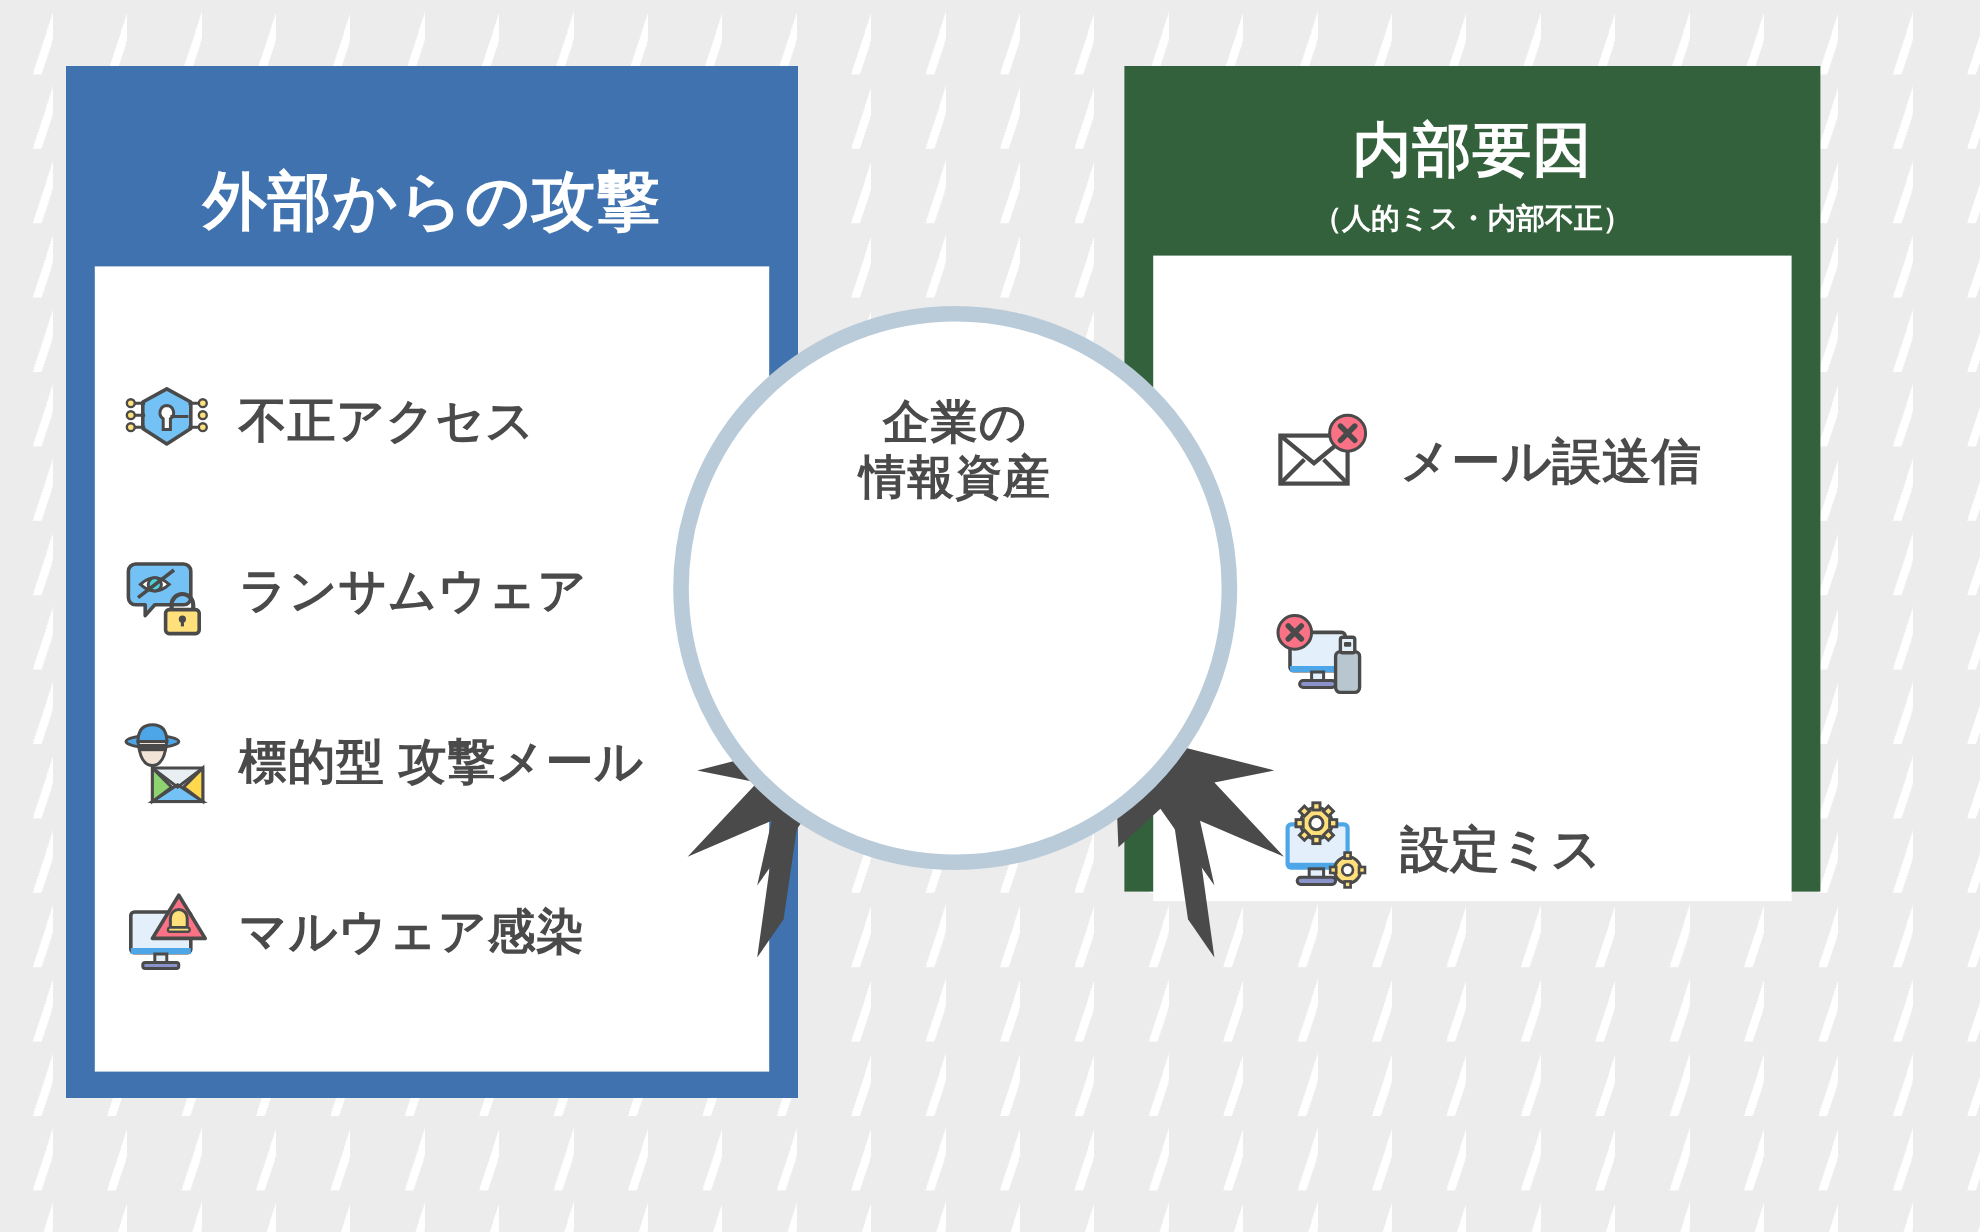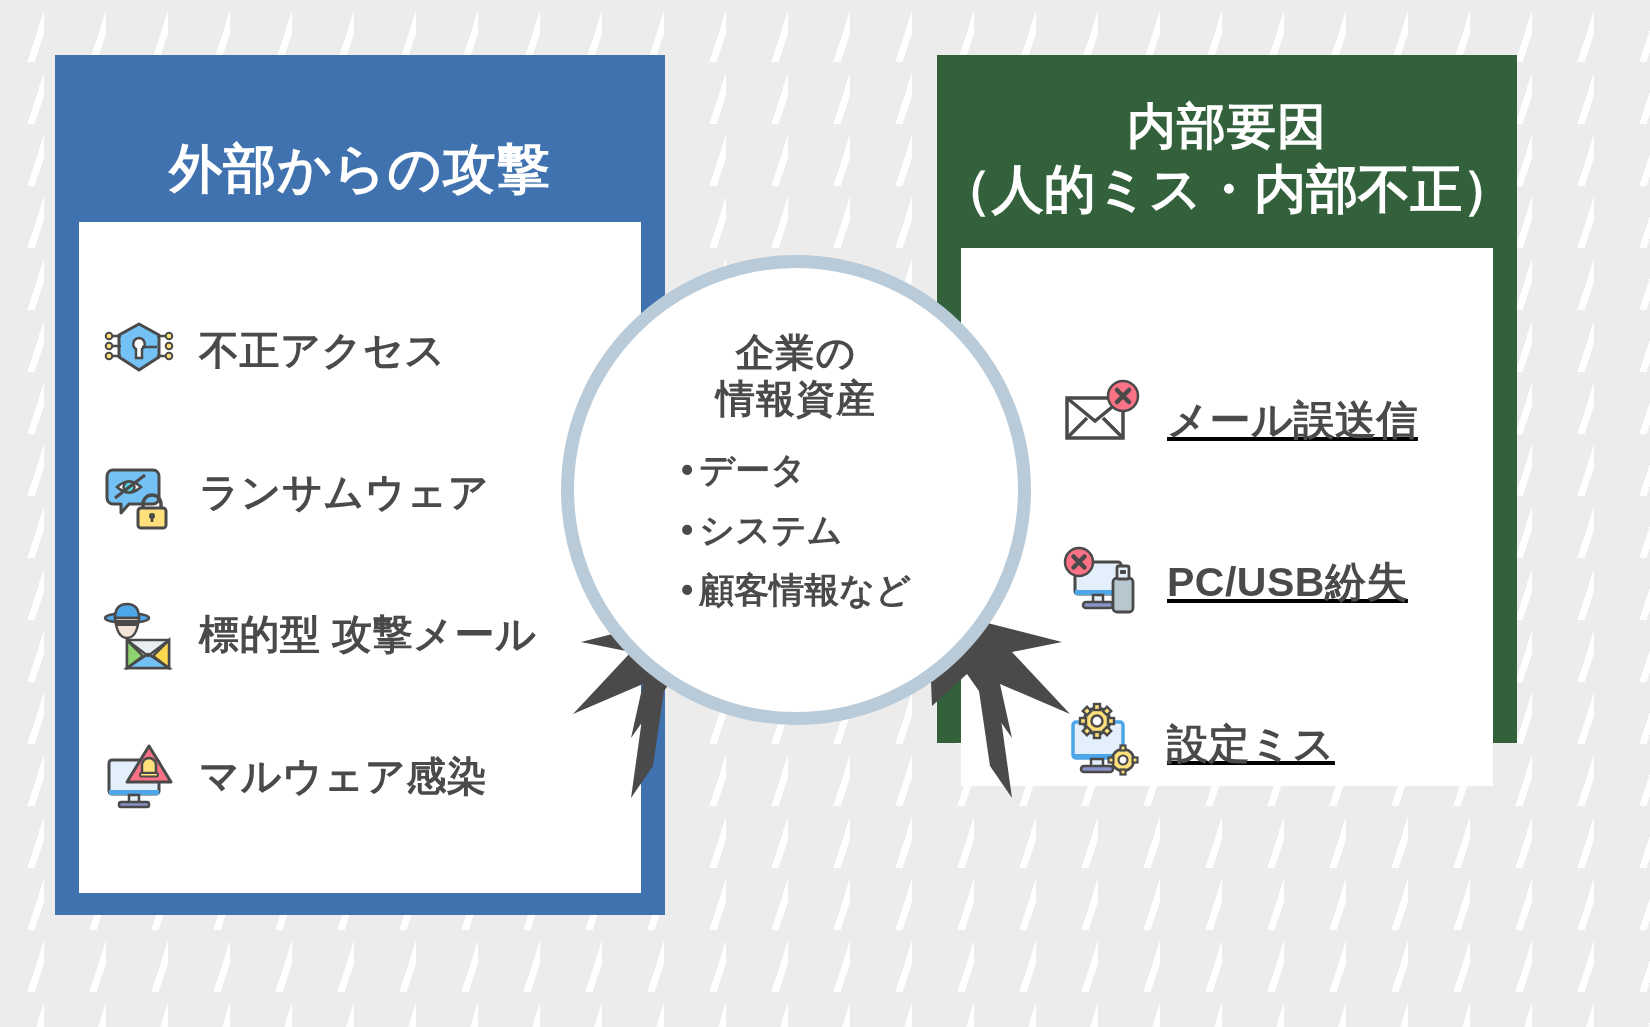--- a/index.html
+++ b/index.html
@@ -55,35 +55,35 @@
     font-weight:bold;
     text-align:center;
     letter-spacing:1px;
     line-height:1.12;
     flex:0 0 auto;
   }
   #panel-external .panel-title{ font-size:53px; padding:84px 0 0 0; }
   #panel-internal .panel-title{ font-size:49px; padding:44px 0 0 0; }
   #panel-internal .panel-subtitle{
     display:block;
-    font-size:52px;
-    margin-top:6px;
+    font-size:24px;
+    margin-top:16px;
     letter-spacing:0px;
   }
 
   .panel-body{
     background:#ffffff;
     flex:1 1 auto;
     margin:0 24px 22px 24px;
     display:flex;
     flex-direction:column;
     padding-top:48px;
   }
   #panel-external .panel-body{ margin-top:24px; }
-  #panel-internal .panel-body{ margin-top:30px;text-decoration:underline; }
+  #panel-internal .panel-body{ margin-top:16px; }
 
   .item-list{ list-style:none; display:flex; flex-direction:column; }
   #list-external{ padding-left:22px; gap:66px; padding-top:42px;text-align:right;}
   #list-internal{ padding-left:100px; gap:78px; padding-top:82px;}
 
   .item{
     display:flex;
     align-items:center;
     gap:22px;
   }
@@ -256,21 +256,20 @@
             <rect x="14" y="50" width="46" height="5" fill="#4da6e8"></rect>
             <rect x="32" y="55" width="10" height="8" fill="#e3effa" stroke="#4a4a4a" stroke-width="2.5"></rect>
             <rect x="22" y="62" width="30" height="6" rx="3" fill="#8a93c9" stroke="#4a4a4a" stroke-width="2.5"></rect>
             <rect x="52" y="38" width="20" height="34" rx="4" fill="#b8c6cf" stroke="#4a4a4a" stroke-width="2.8"></rect>
             <rect x="56" y="26" width="12" height="13" rx="2" fill="#e3effa" stroke="#4a4a4a" stroke-width="2.8"></rect>
             <rect x="59" y="30" width="6" height="4" rx="1" fill="#4a4a4a"></rect>
             <circle cx="18" cy="22" r="14" fill="#fb7185" stroke="#4a4a4a" stroke-width="2.5"></circle>
             <path d="M12.5 16.5 L23.5 27.5 M23.5 16.5 L12.5 27.5" stroke="#4a4a4a" stroke-width="4.5" stroke-linecap="round"></path>
           </svg>
         </span>
-        <span class="item-label">PC/USB紛失</span>
       </li>
 
       <li class="item">
         <span class="item-icon">
           <svg viewBox="0 0 84 84" width="84" height="84">
             <rect x="12" y="20" width="50" height="36" rx="3" fill="#e3effa" stroke="#4da6e8" stroke-width="3.5"></rect>
             <rect x="12" y="52" width="50" height="5" fill="#4da6e8"></rect>
             <rect x="30" y="57" width="12" height="8" fill="#e3effa" stroke="#4a4a4a" stroke-width="2.5"></rect>
             <rect x="20" y="64" width="32" height="6" rx="3" fill="#8a93c9" stroke="#4a4a4a" stroke-width="2.5"></rect>
             <g transform="translate(36,19)">
@@ -320,18 +319,13 @@
       <path d="M130 96 L118 178 L96 210 L108 124 Z" fill="#4a4a4a"></path>
     </g>
   </svg>
 </span>
 
 <div id="center-circle">
   <div id="center-title">
     <span>企業の</span><br>
     <span>情報資産</span>
   </div>
-  <ul id="center-bullets">
-    <li>データ</li>
-    <li>システム</li>
-    <li>顧客情報など</li>
-  </ul>
 </div>
 
 </body></html>

